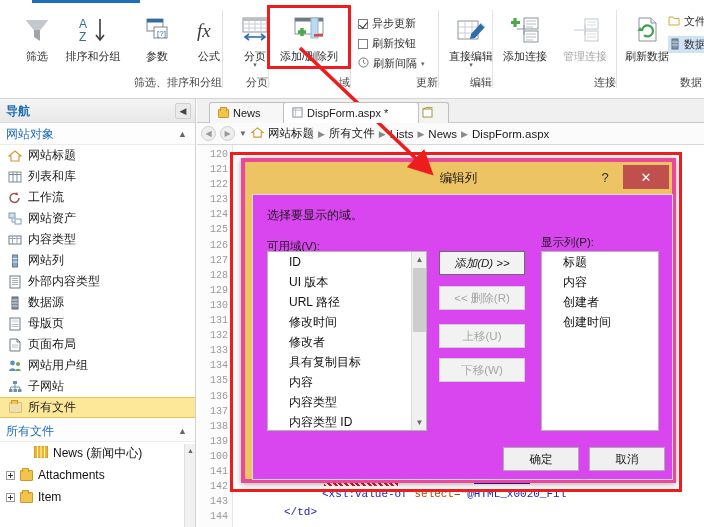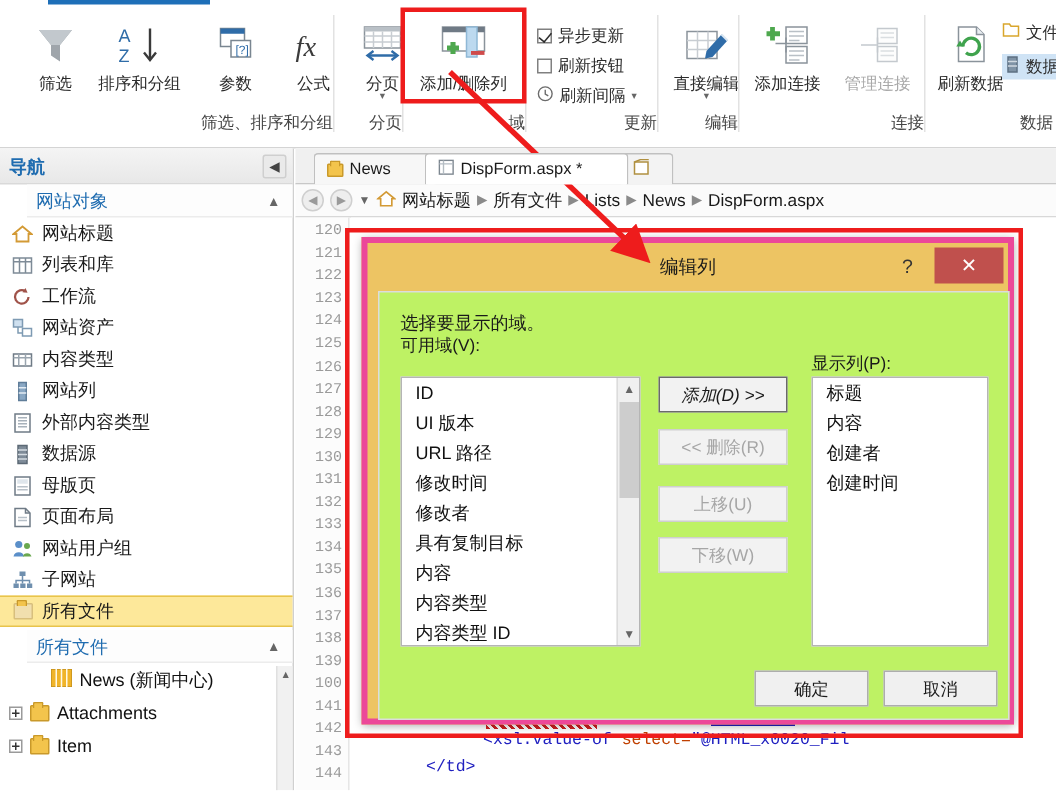--- a/index.html
+++ b/index.html
@@ -63,21 +63,21 @@
     background:linear-gradient(#f4f4f4,#e8e8e8); border-bottom:1px solid #d9d9d9;
     position:relative;
   }
   .nav-collapse {
     position:absolute; right:4px; top:4px; width:16px; height:16px;
     background:#eaeaea; border:1px solid #cfcfcf; border-radius:2px;
     display:flex; align-items:center; justify-content:center; font-size:9px; color:#444;
   }
   .sect-head {
     height:22px; line-height:22px; padding:0 6px; position:relative;
-    font-size:12px; color:#1f6cb0; background:#fdfdfd; border-bottom:1px solid #ececec;margin-left:18px;
+    font-size:12px; color:#1f6cb0; background:#fdfdfd; border-bottom:1px solid #ececec;
   }
   .sect-head .caret { position:absolute; right:8px; top:0; font-size:9px; color:#666; }
   .nav-item {
     height:21px; display:flex; align-items:center; gap:6px; padding-left:8px;
     font-size:12px; color:#1a1a1a; white-space:nowrap;
   }
   .nav-item.sel { background:#fde89a; border-top:1px solid #e8c44c; border-bottom:1px solid #e8c44c; }
   .nav-ico { width:14px; height:14px; flex:0 0 auto; display:flex; align-items:center; justify-content:center; }
   .tree-item {
     height:22px; display:flex; align-items:center; gap:5px; padding-left:20px;
@@ -154,29 +154,29 @@
     display:flex; align-items:center; justify-content:center;
     font-size:13px; color:#333;
   }
   .dlg-close {
     position:absolute; right:3px; top:3px; width:46px; height:24px;
     background:#c0504d; color:#fff; display:flex; align-items:center; justify-content:center;
     font-size:13px;
   }
   .dlg-body {
     position:absolute; left:7px; top:32px; width:421px; height:286px;
-    background:#bef264; border:1px solid #dcdcdc;
+    background:#d946ef; border:1px solid #dcdcdc;
   }
   .dlg-instr { position:absolute; left:14px; top:12px; font-size:12px; color:#1a1a1a; }
   .lbl { position:absolute; font-size:11.5px; color:#1a1a1a; }
   .listbox {
     position:absolute; background:#fff; border:1px solid #b5b5b5;
     overflow:hidden;
   }
-  .lb-item { height:20px; line-height:20px; padding-left:9px; font-size:12px; color:#111; white-space:nowrap; }
+  .lb-item { height:20px; line-height:20px; padding-left:21px; font-size:12px; color:#111; white-space:nowrap; }
   .lb-scroll {
     position:absolute; right:0; top:0; width:15px; height:100%;
     background:#f0f0f0; border-left:1px solid #dcdcdc;
   }
   .lb-arrow {
     position:absolute; left:0; width:15px; height:15px; background:#f0f0f0;
     display:flex; align-items:center; justify-content:center; font-size:8px; color:#666;
   }
   .lb-thumb { position:absolute; left:1px; width:13px; background:#cdcdcd; }
   .dbtn {
@@ -648,21 +648,21 @@
     <div class="dlg-help">
         <span>?</span>
       </div>
     <div class="dlg-close">
         <span>✕</span>
       </div>
 
     <div class="dlg-body">
       <div class="dlg-instr">选择要显示的域。</div>
 
-      <div class="lbl" style="left:14px; top:28px;">可用域(V):</div>
+      <div class="lbl" style="left:14px; top:44px;">可用域(V):</div>
       <div class="listbox" style="left:14px; top:56px; width:160px; height:180px;">
         <div id="avail-list">
             <div class="lb-item">ID</div>
             <div class="lb-item">UI 版本</div>
             <div class="lb-item">URL 路径</div>
             <div class="lb-item">修改时间</div>
             <div class="lb-item">修改者</div>
             <div class="lb-item">具有复制目标</div>
             <div class="lb-item">内容</div>
             <div class="lb-item">内容类型</div>

